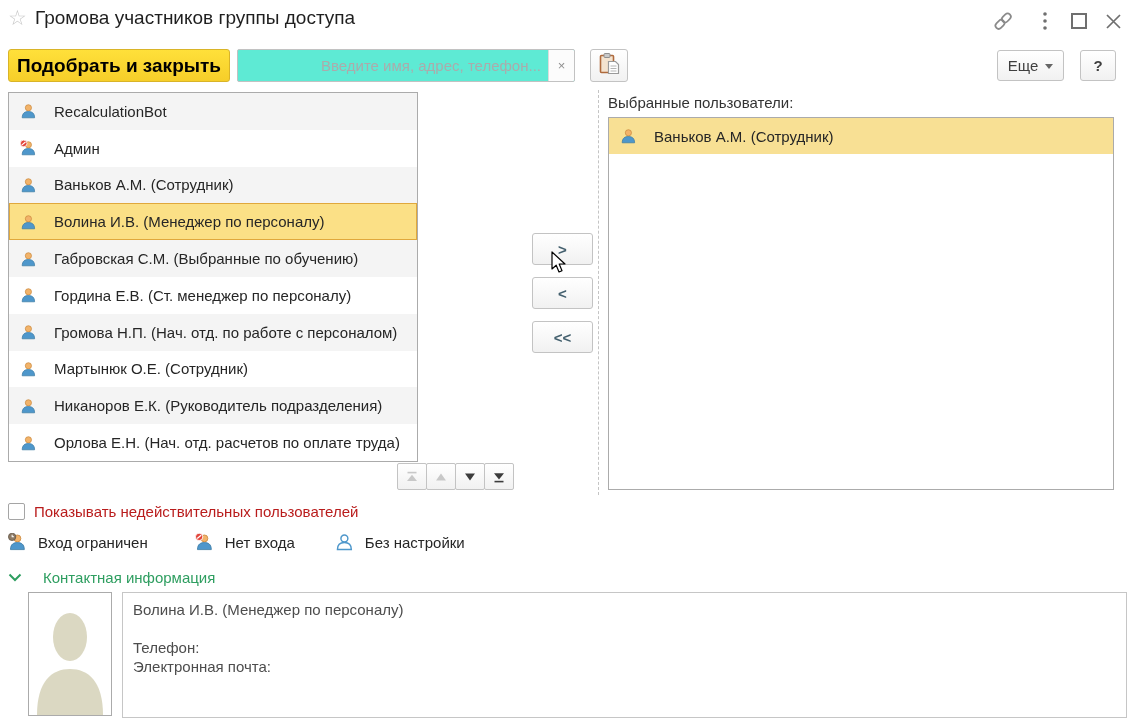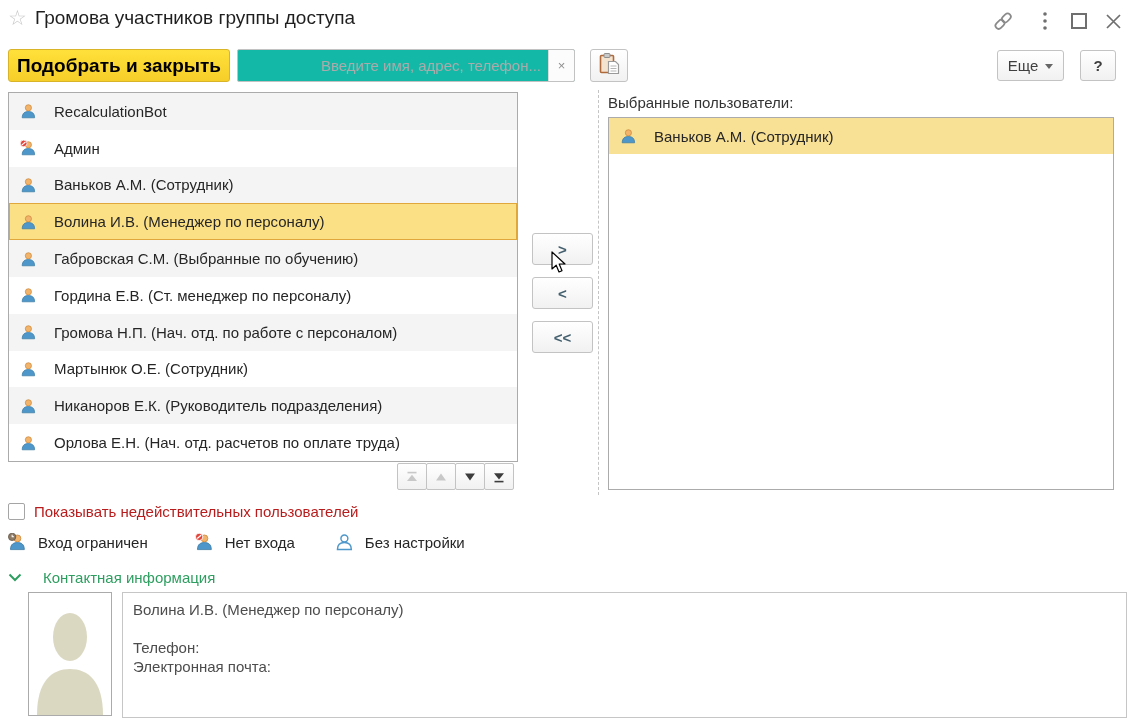--- a/index.html
+++ b/index.html
@@ -11,34 +11,34 @@
   .star { left:8px; top:6px; font-size:21px; color:#C9C9C9; cursor:default; }
   .title { left:35px; top:7px; font-size:19px; color:#1F1F1F; white-space:nowrap; }
   .winicon { top:9px; width:26px; height:24px; display:flex; align-items:center; justify-content:center; }
 
   
   .btn { border:1px solid #C3C3C3; border-radius:3px; background:linear-gradient(#FFFFFF,#F1F1F1);
          color:#3F3F3F; display:flex; align-items:center; justify-content:center; cursor:default; }
   .primary-btn { left:8px; top:49px; width:222px; height:33px; background:linear-gradient(#FFE03A,#F6CE29);
                  border:1px solid #D9B428; font-weight:bold; font-size:19px; color:#000; }
   .search-wrap { left:237px; top:49px; width:338px; height:33px; border:1px solid #C2C2C2; border-radius:2px;
-                 background:#14b8a6; display:flex; overflow:hidden; }
+                 background:#5eead4; display:flex; overflow:hidden; }
   .search-input { flex:1; border:none; outline:none; text-align:right; font-size:15px; padding:0 7px;
                   color:#333; font-family:"Liberation Sans",sans-serif; background:transparent; }
   .search-input::placeholder { color:#ABABAB; }
   .clear-btn { width:26px; border-left:1px solid #DCDCDC; background:#FCFCFC; color:#8F8F8F; font-size:13px;
                display:flex; align-items:center; justify-content:center; }
   .paste-btn { left:590px; top:49px; width:38px; height:33px; }
   .more-btn { left:997px; top:50px; width:67px; height:31px; font-size:15px; gap:7px; }
   .caret-down { width:0; height:0; border:4px solid transparent; border-top:5px solid #666; margin-top:5px; }
   .help-btn { left:1080px; top:50px; width:36px; height:31px; font-size:15px; font-weight:600; }
 
   
   .listbox { border:1px solid #ABABAB; background:#fff; overflow:hidden; }
-  #left-listbox  { left:8px; top:92px; width:510px; height:370px; }
+  #left-listbox  { left:8px; top:92px; width:410px; height:370px; }
   #right-listbox { left:608px; top:117px; width:506px; height:373px; }
   .lrow, .rrow { display:flex; align-items:center; padding-left:11px; font-size:15px; color:#262626; cursor:default; }
   .lrow { height:36.8px; }
   .rrow { height:36px; }
   .lrow:nth-child(odd) { background:#F4F4F4; }
   .lrow.sel-focus { background:#FBE086; box-shadow: inset 0 0 0 1px #E0A83C; }
   .rrow.sel-flat { background:#F8E094; }
   .uicon { width:17px; height:16px; display:inline-flex; margin-right:17px; flex:none; }
   .ltext { white-space:nowrap; }
 

